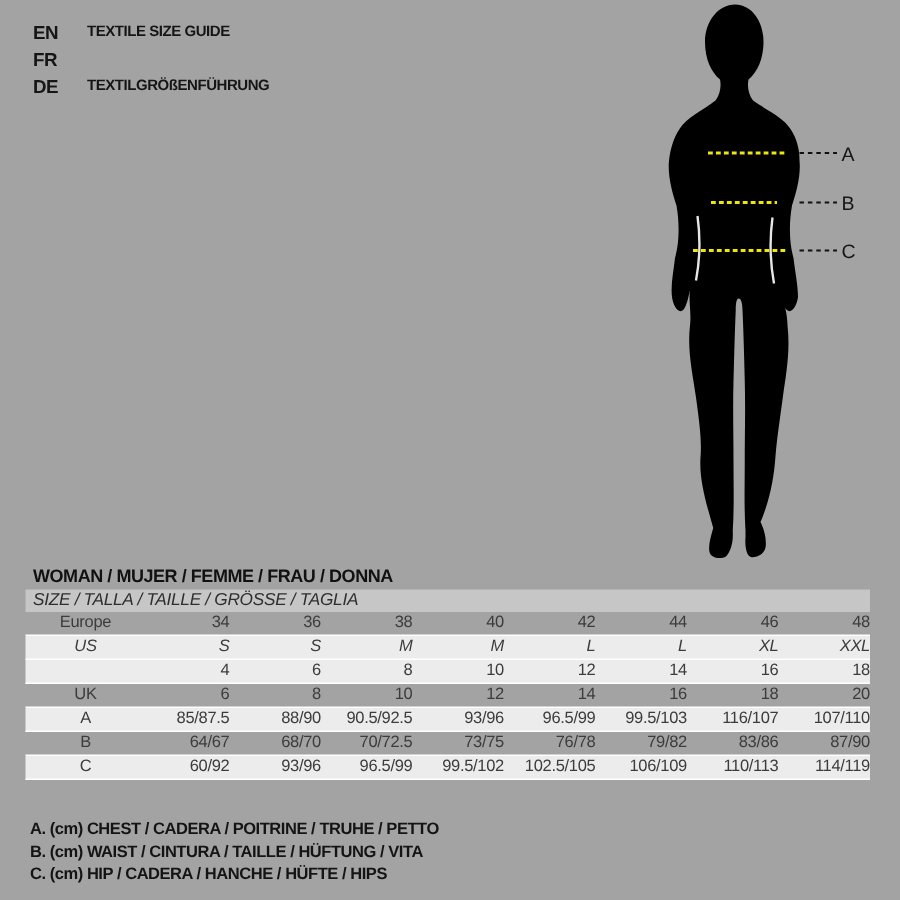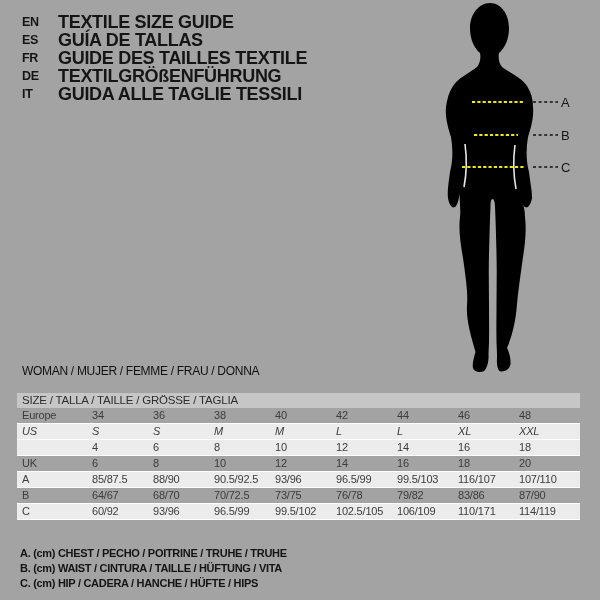--- a/index.html
+++ b/index.html
@@ -12,82 +12,74 @@
     color: #1a1a1a;
   }
 
   
   .lang-block { position: absolute; left: 22px; top: 13px; }
   .lang-row { display: flex; height: 18px; line-height: 18px; }
   .lang-code {
     width: 36px; font-size: 12.5px; font-weight: 700; letter-spacing: -0.3px; color: #151515;
   }
   .lang-label {
-    font-size: 18px; font-weight: 700; letter-spacing: -0.3px; white-space: nowrap; color: #151515;
+    font-size: 10px; font-weight: 700; letter-spacing: -0.3px; white-space: nowrap; color: #151515;
   }
 
   
   .figure-svg { position: absolute; left: 413px; top: 2px; width: 170px; height: 374px; }
   .marker-letter { font-size: 13px; fill: #161616; letter-spacing: 0.2px; }
 
   
   .section-title {
-    position: absolute; left: 22px; top: 364px;
-    font-size: 12px; font-weight: 400; letter-spacing: -0.3px; color: #111;
+    position: absolute; left: 22px; top: 377px;
+    font-size: 12px; font-weight: 700; letter-spacing: -0.3px; color: #111;
     white-space: nowrap;
   }
 
   
   .size-table { position: absolute; left: 17px; top: 393px; width: 563px; }
   .table-header {
     height: 15px; line-height: 15px; padding-left: 5px;
     font-size: 11.5px; letter-spacing: -0.2px; color: #2e2e2e;
     box-sizing: border-box;
+    font-style: italic;
   }
   .table-row {
     display: flex; height: 16px; line-height: 15px;
     box-sizing: border-box; border-bottom: 1px solid #ffffff;
     font-size: 11px; letter-spacing: -0.2px; color: #3c3c3c;
   }
-  .row-label { width: 75px; padding-left: 5px; box-sizing: border-box; white-space: nowrap; }
-  .row-cell { flex: 1 1 0; text-align: left; white-space: nowrap; }
+  .row-label { width: 75px; padding-left: 5px; box-sizing: border-box; white-space: nowrap; text-align: center; }
+  .row-cell { flex: 1 1 0; text-align: right; white-space: nowrap; }
 
   
   .legend { position: absolute; left: 20px; top: 546px; }
   .legend-line {
     height: 15px; line-height: 15px;
     font-size: 11px; font-weight: 700; letter-spacing: -0.3px; color: #141414;
     white-space: nowrap;
   }
 </style>
 </head>
 <body>
 
 <div class="canvas">
 
   <div class="lang-block" id="lang-rows">
       <div class="lang-row">
         <span class="lang-code">EN</span>
         <span class="lang-label">TEXTILE SIZE GUIDE</span>
       </div>
       <div class="lang-row">
-        <span class="lang-code">ES</span>
-        <span class="lang-label">GUÍA DE TALLAS</span>
-      </div>
-      <div class="lang-row">
         <span class="lang-code">FR</span>
-        <span class="lang-label">GUIDE DES TAILLES TEXTILE</span>
       </div>
       <div class="lang-row">
         <span class="lang-code">DE</span>
         <span class="lang-label">TEXTILGRÖßENFÜHRUNG</span>
-      </div>
-      <div class="lang-row">
-        <span class="lang-code">IT</span>
-        <span class="lang-label">GUIDA ALLE TAGLIE TESSILI</span>
       </div>
     </div>
 
   <svg class="figure-svg" viewBox="0 0 170 374" aria-hidden="true">
     <path id="silhouette" fill="#000000" d="
       M77,1
       C88,1 96,12 96,26
       C96,37 92,46 86,51
       C85,56 86,61 89,65
       C99,72 109,76 114,84
@@ -218,25 +210,25 @@
           <span class="row-cell">87/90</span>
         </div>
         <div class="table-row" style="background: rgb(236, 236, 236);">
           <span class="row-label">C</span>
           <span class="row-cell">60/92</span>
           <span class="row-cell">93/96</span>
           <span class="row-cell">96.5/99</span>
           <span class="row-cell">99.5/102</span>
           <span class="row-cell">102.5/105</span>
           <span class="row-cell">106/109</span>
-          <span class="row-cell">110/171</span>
+          <span class="row-cell">110/113</span>
           <span class="row-cell">114/119</span>
         </div>
       </div>
   </div>
 
   <div class="legend" id="legend-lines">
-      <div class="legend-line">A. (cm) CHEST / PECHO / POITRINE / TRUHE / TRUHE</div>
+      <div class="legend-line">A. (cm) CHEST / CADERA / POITRINE / TRUHE / PETTO</div>
       <div class="legend-line">B. (cm) WAIST / CINTURA / TAILLE / HÜFTUNG / VITA</div>
       <div class="legend-line">C. (cm) HIP / CADERA / HANCHE / HÜFTE / HIPS</div>
     </div>
 
 </div>
 
 </body></html>

